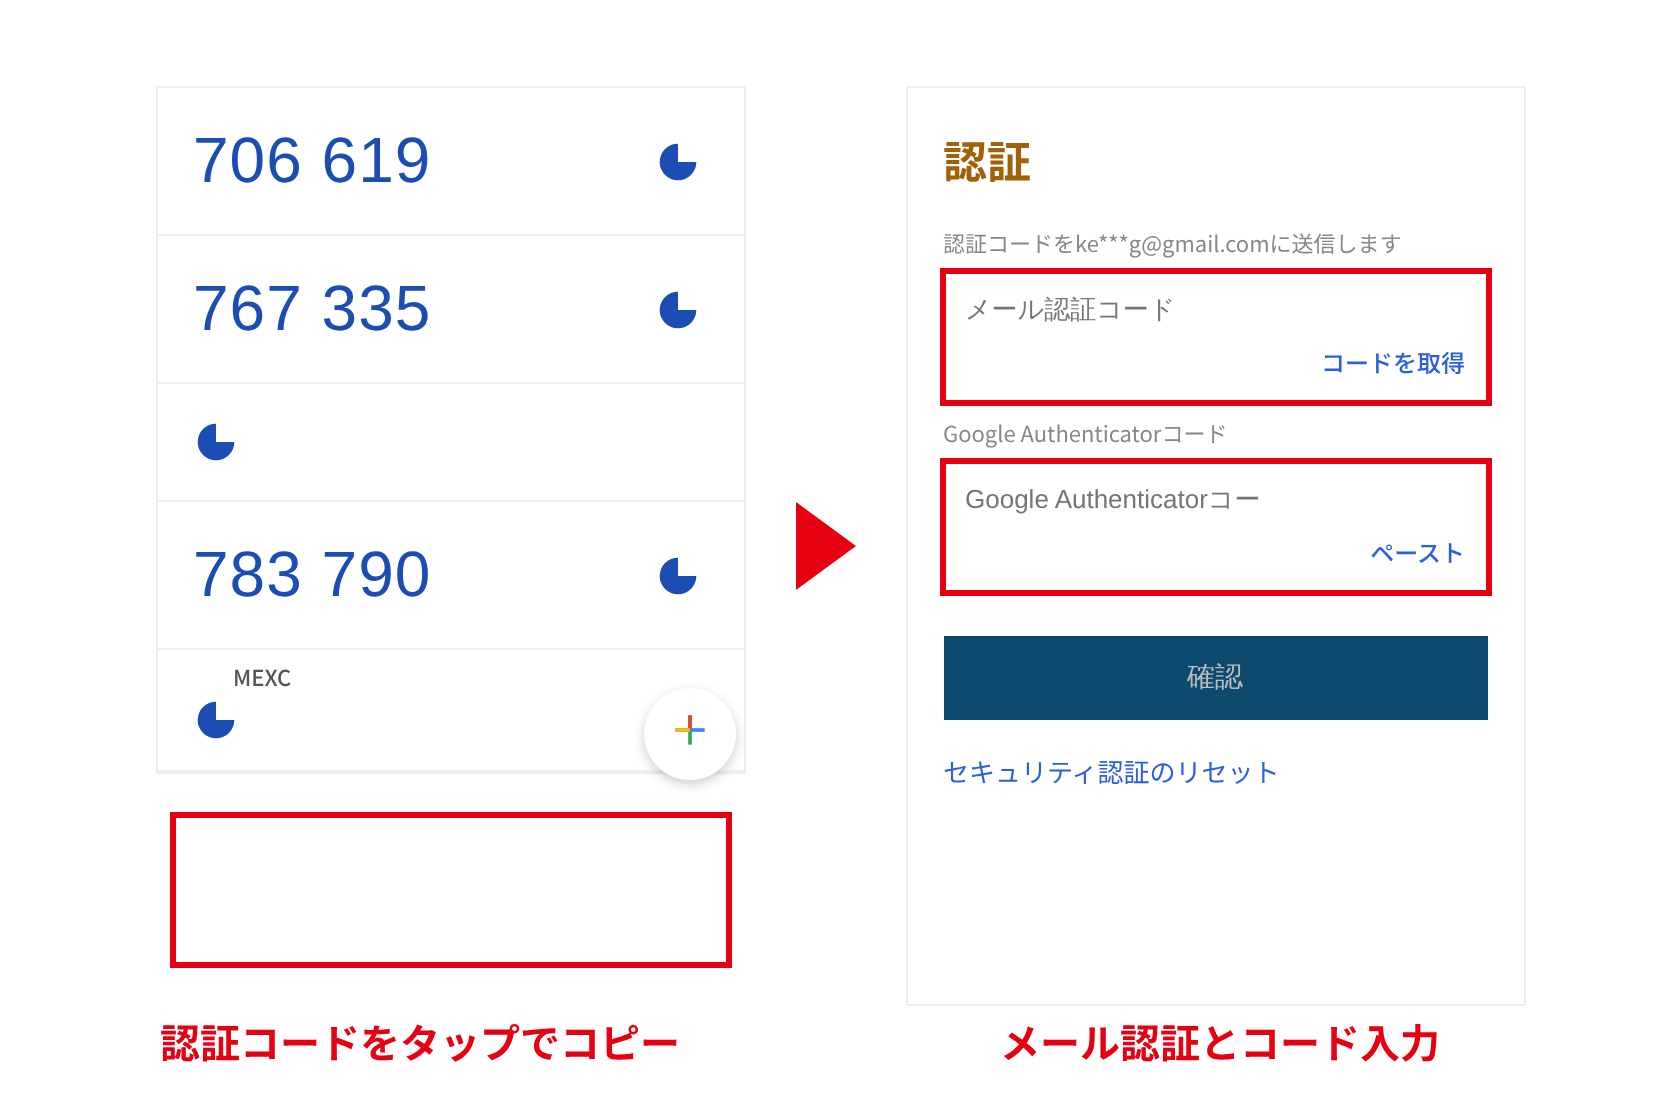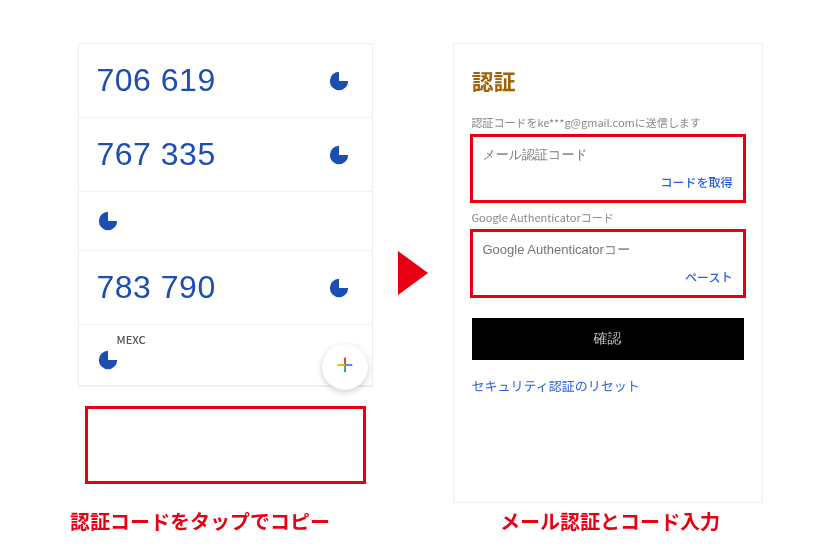--- a/index.html
+++ b/index.html
@@ -137,21 +137,21 @@
     margin-top: 26px;
   }
   .ga-label {
     font-size: 11px;
     color: #888;
     margin-top: 8px;
     margin-bottom: 6px;
   }
   .confirm-btn {
     width: 100%;
-    background: #000000;
+    background: #0c4a6e;
     color: #bdbdbd;
     text-align: center;
     padding: 12px 0;
     font-size: 14px;
     margin-top: 18px;
     border: none;
   }
   .reset-link {
     font-size: 13px;
     color: #2a5fe0;
@@ -159,21 +159,21 @@
     display: inline-block;
   }
 
   
   .caption {
     position: absolute;
     font-size: 20px;
     font-weight: 700;
     color: #e60012;
   }
-  .caption.left { left: 70px; top: 506px; }
+  .caption.left { left: 80px; top: 506px; }
   .caption.right { right: 120px; top: 506px; }
 </style>
 </head>
 <body>
 
 <div class="container">
 
   <div class="auth-panel" style="position:relative;">
     <div class="auth-row">
       <span class="auth-code">706 619</span>

